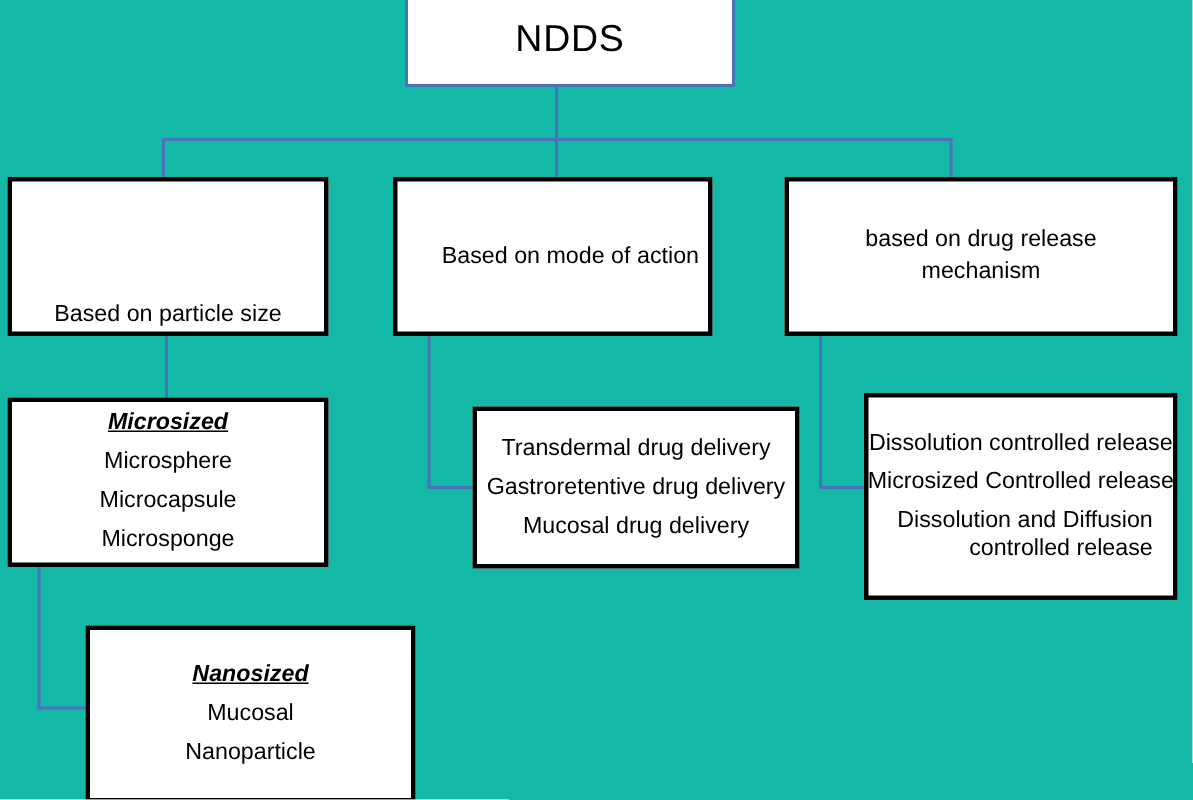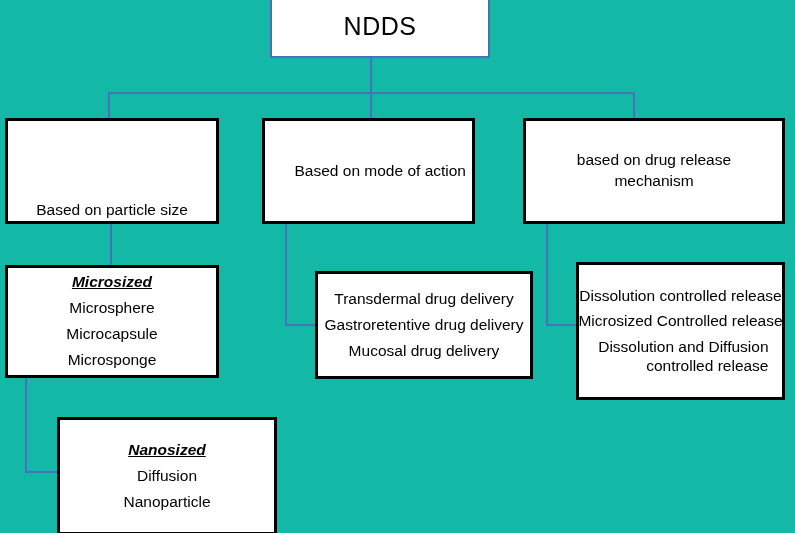--- a/index.html
+++ b/index.html
@@ -118,21 +118,21 @@
 
   <div class="node black" style="left:5px; top:265px; width:214px; height:113px;">
     <div class="leaf-head">Microsized</div>
     <div class="leaf-line">Microsphere</div>
     <div class="leaf-line">Microcapsule</div>
     <div class="leaf-line">Microsponge</div>
   </div>
 
   <div class="node black" style="left:57px; top:417px; width:220px; height:118px;">
     <div class="leaf-head">Nanosized</div>
-    <div class="leaf-line">Diffusion</div>
+    <div class="leaf-line">Mucosal</div>
     <div class="leaf-line">Nanoparticle</div>
   </div>
 
   <div class="node black" style="left:315px; top:271px; width:218px; height:108px;">
     <div class="leaf-line">Transdermal drug delivery</div>
     <div class="leaf-line" style="position:relative; left:0;">Gastroretentive drug delivery</div>
     <div class="leaf-line">Mucosal drug delivery</div>
   </div>
 
   <div class="node black" style="left:576px; top:262px; width:209px; height:138px;">

